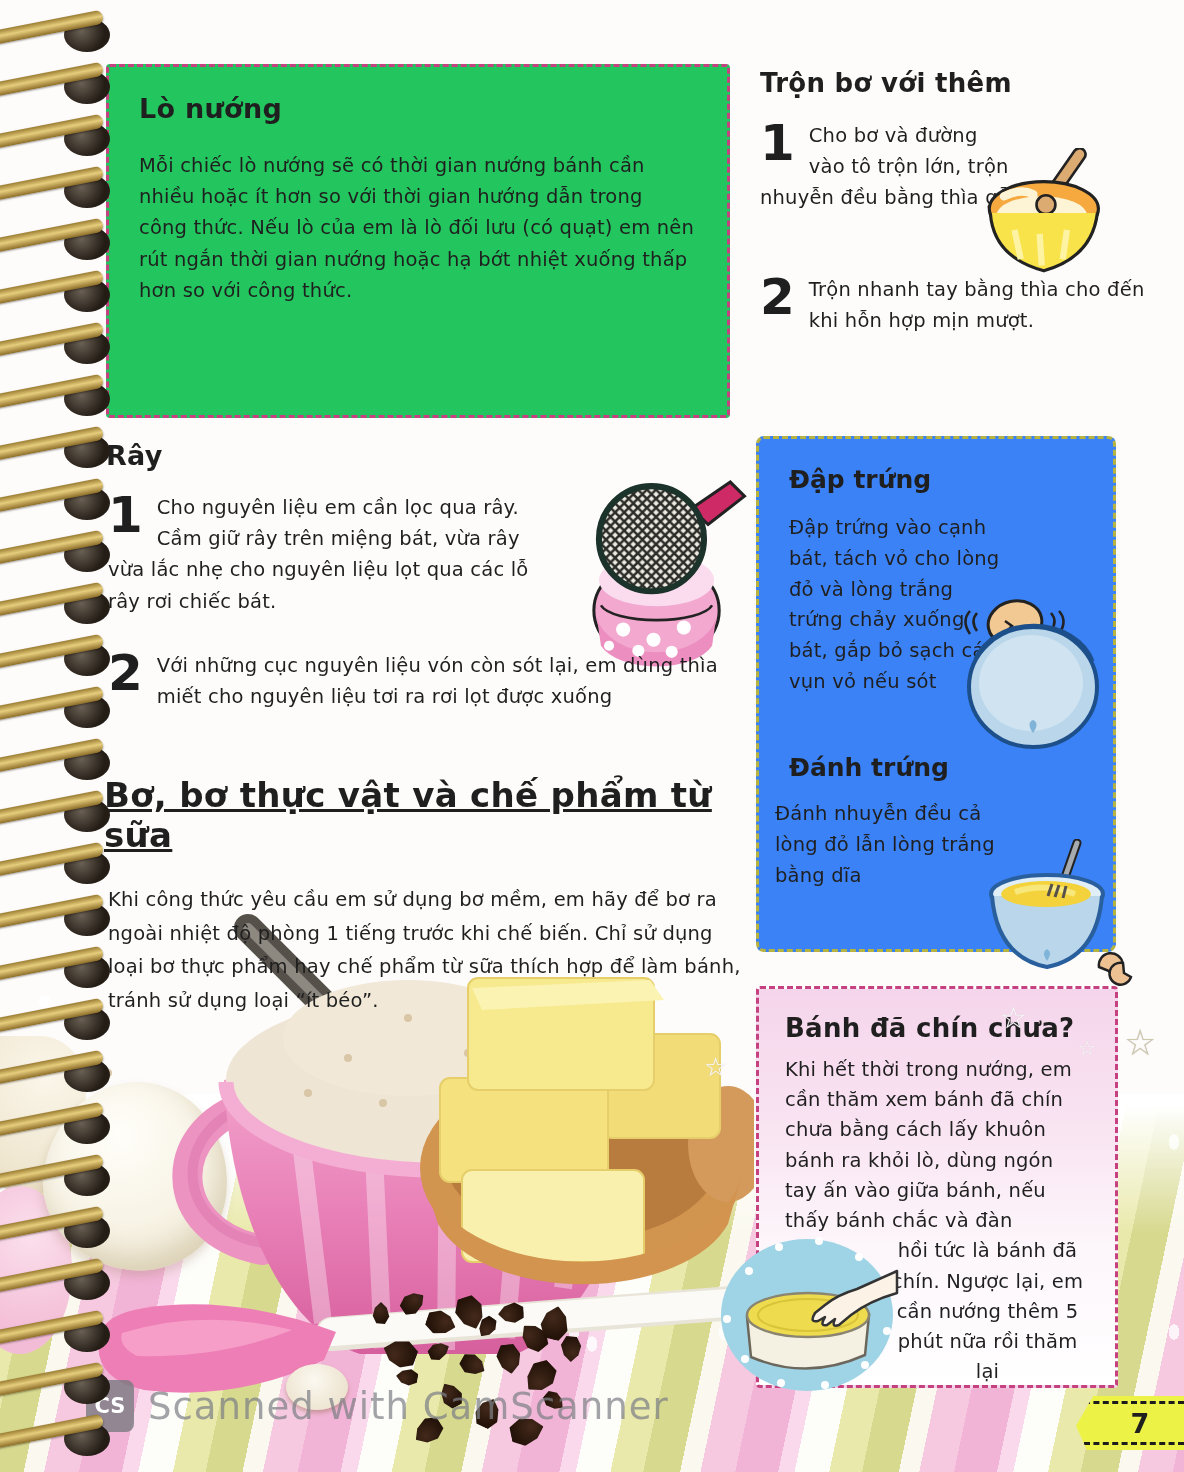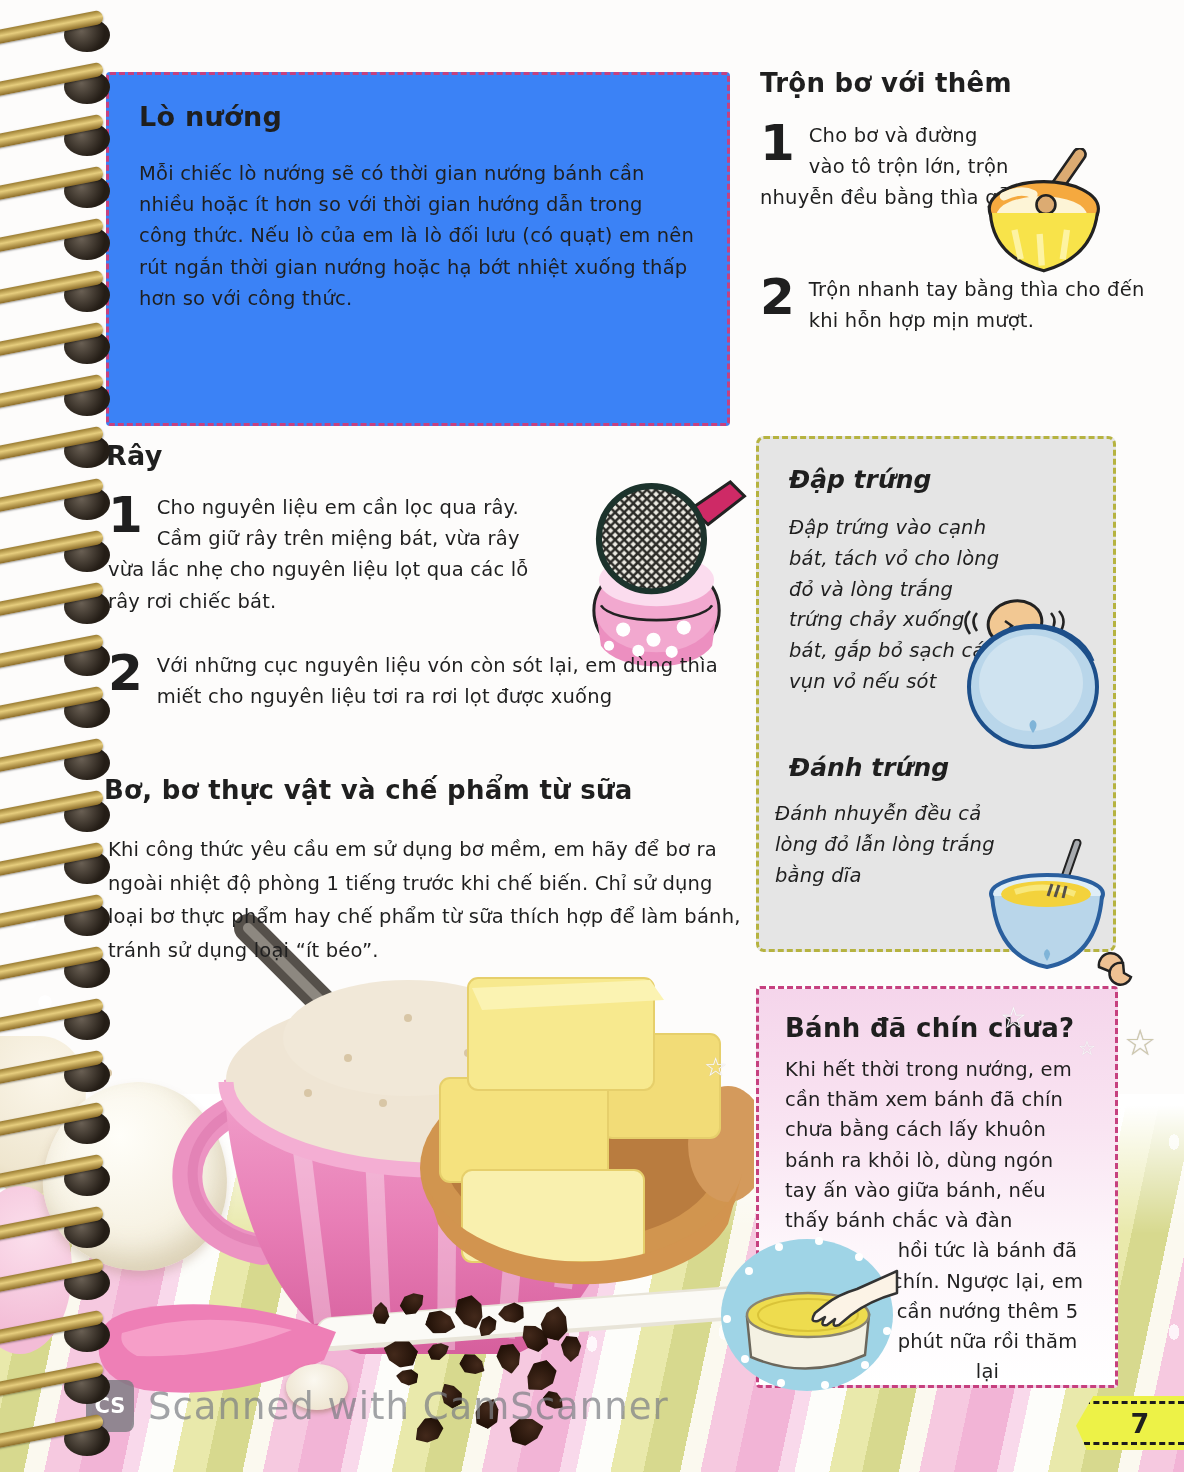--- a/index.html
+++ b/index.html
@@ -5,29 +5,29 @@
   html,body{margin:0;padding:0;}
   body{width:1184px;height:1472px;position:relative;background:#fdfcfb;overflow:hidden;
        font-family:"DejaVu Sans",sans-serif;color:#1f1f1f;}
   .abs{position:absolute;}
   
   .h-title{font-weight:bold;font-size:27px;letter-spacing:.3px;}
   .h-title-sm{font-weight:bold;font-size:25px;}
   .t-body{font-size:19.5px;line-height:1.6;letter-spacing:.2px;}
   .num{float:left;font-size:50px;font-weight:bold;line-height:.85;margin:2px 14px 2px 0;}
   
-  #box-oven{left:106px;top:72px;width:624px;height:354px;border:3px dashed #c6417f;
-            background:#3b82f6;border-radius:4px;padding:26px 30px;box-sizing:border-box;z-index:3;}
+  #box-oven{left:106px;top:64px;width:624px;height:354px;border:3px dashed #c6417f;
+            background:#22c55e;border-radius:4px;padding:26px 30px;box-sizing:border-box;z-index:3;}
   #box-oven p{margin:26px 0 0 0;}
   #sec-mix{left:760px;top:68px;width:420px;z-index:3;}
   #sec-mix .step{position:absolute;}
   #sec-ray{left:106px;top:440px;width:648px;z-index:3;}
   #sec-butter{left:104px;top:775px;width:648px;z-index:3;}
   #box-eggs{left:756px;top:436px;width:354px;height:510px;border:3px dashed #b6b340;
-            background:#e5e5e5;border-radius:8px;z-index:3;font-style:italic;}
+            background:#3b82f6;border-radius:8px;z-index:3;}
   #box-done{left:756px;top:986px;width:362px;height:402px;border:3px dashed #c6417f;
             background:linear-gradient(180deg,#f5d5eb 0%,#f9e4f2 35%,#fdf6fb 65%,#ffffff 100%);
             border-radius:4px;padding:24px 26px;box-sizing:border-box;z-index:3;}
   #box-done .tail{margin:0 0 0 100px;width:205px;text-align:center;}
   .star{position:absolute;color:rgba(255,255,255,.95);text-shadow:0 0 1px #c9c2c9;z-index:4;}
   
   #photo{left:0;top:858px;width:1184px;height:614px;z-index:1;overflow:hidden;}
   #cloth{position:absolute;left:-60px;right:-60px;top:238px;bottom:-10px;
      background-image:
        radial-gradient(ellipse 9px 13px at 34px 46px, rgba(255,255,255,.8) 58%, transparent 60%),
@@ -226,21 +226,21 @@
     <polygon points="130,32 168,6 182,20 146,48" fill="#ce2a66" stroke="#222" stroke-width="3"></polygon>
     <circle cx="90" cy="62" r="52" fill="url(#mesh)" stroke="#1c332c" stroke-width="6"></circle>
   </svg>
   <div class="abs" style="left:2px;top:210px;width:640px;">
     <span class="num">2</span>
     <span class="t-body">Với những cục nguyên liệu vón còn sót lại, em dùng thìa miết cho nguyên liệu tơi ra rơi lọt được xuống</span>
   </div>
 </div>
 
 <div id="sec-butter" class="abs">
-  <div class="h-title" style="font-size:26px;">Bơ, bơ thực vật và chế phẩm từ sữa</div>
+  <div class="h-title" style="font-size:34px;text-decoration:underline;">Bơ, bơ thực vật và chế phẩm từ sữa</div>
   <p class="t-body" style="margin:28px 0 0 4px;line-height:1.72;">Khi công thức yêu cầu em sử dụng bơ mềm, em hãy để bơ ra ngoài nhiệt độ phòng 1 tiếng trước khi chế biến. Chỉ sử dụng loại bơ thực phẩm hay chế phẩm từ sữa thích hợp để làm bánh, tránh sử dụng loại “ít béo”.</p>
 </div>
 
 <div id="box-eggs" class="abs">
   <div class="abs h-title-sm" style="left:30px;top:26px;">Đập trứng</div>
   <div class="abs t-body" style="left:30px;top:74px;width:218px;line-height:1.58;">Đập trứng vào cạnh bát, tách vỏ cho lòng đỏ và lòng trắng trứng chảy xuống bát, gắp bỏ sạch các vụn vỏ nếu sót</div>
   <svg class="abs" style="left:194px;top:146px;" width="162" height="172" viewBox="0 0 162 172">
     <ellipse cx="62" cy="38" rx="27" ry="22" transform="rotate(-12 62 38)" fill="#f2c893" stroke="#222" stroke-width="3"></ellipse>
     <path d="M52,36 l7,5 -6,6 7,5" stroke="#222" stroke-width="2.5" fill="none"></path>
     <path d="M24,28 q-7,8 0,18 M17,26 q-9,10 0,23" stroke="#222" stroke-width="2.5" fill="none"></path>

